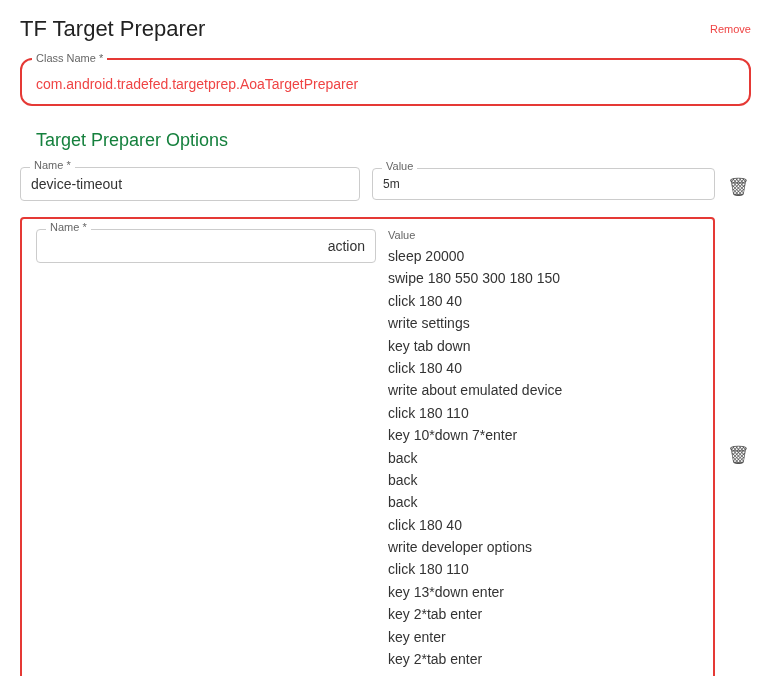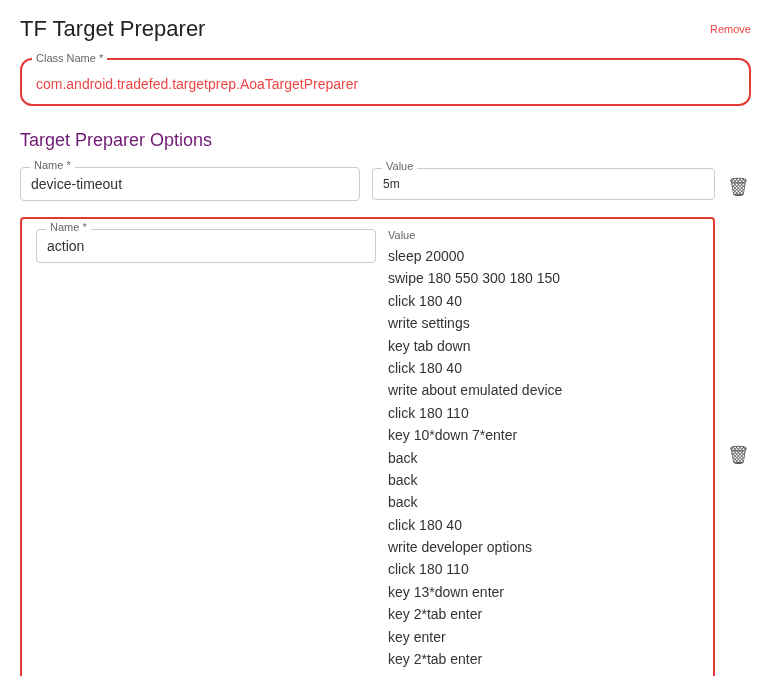--- a/index.html
+++ b/index.html
@@ -58,22 +58,23 @@
 
     .class-name-value {
       font-size: 14px;
       color: #ef4444;
       padding-top: 4px;
     }
 
     .section-title {
       font-size: 18px;
       font-weight: 400;
-      color: #701a75;
+      color: #15803d;
       margin-bottom: 16px;
+      margin-left: 16px;
     }
 
     .name-field-label {
       font-size: 11px;
       color: #666;
       position: absolute;
       top: -8px;
       left: 10px;
       background: #fff;
       padding: 0 4px;
@@ -173,21 +174,21 @@
   <div class="delete-btn">
     <span class="delete-icon">🗑</span>
   </div>
 </div>
 
 <div style="display:flex;align-items:flex-start;gap:12px;margin-top:16px;">
   <div class="outer-bordered" style="flex:1;">
 
     <div class="multiline-name-wrap" style="position:relative;">
       <span style="position:absolute;top:-8px;left:10px;background:#fff;padding:0 4px;font-size:11px;color:#666;z-index:1;">Name *</span>
-      <input type="text" class="name-input" style="width: 100%;" value="action">
+      <input type="text" class="name-input" style="width: 100%; text-align: right;" value="action">
     </div>
 
     <div class="multiline-value-wrap" style="position:relative;flex:1;">
       <span style="display:block;font-size:11px;color:#666;margin-bottom:4px;">Value</span>
       <div style="font-size:14px;color:#333;line-height:1.6;" id="option2-value-lines">
           <div>sleep 20000</div>
           <div>swipe 180 550 300 180 150</div>
           <div>click 180 40</div>
           <div>write settings</div>
           <div>key tab down</div>

